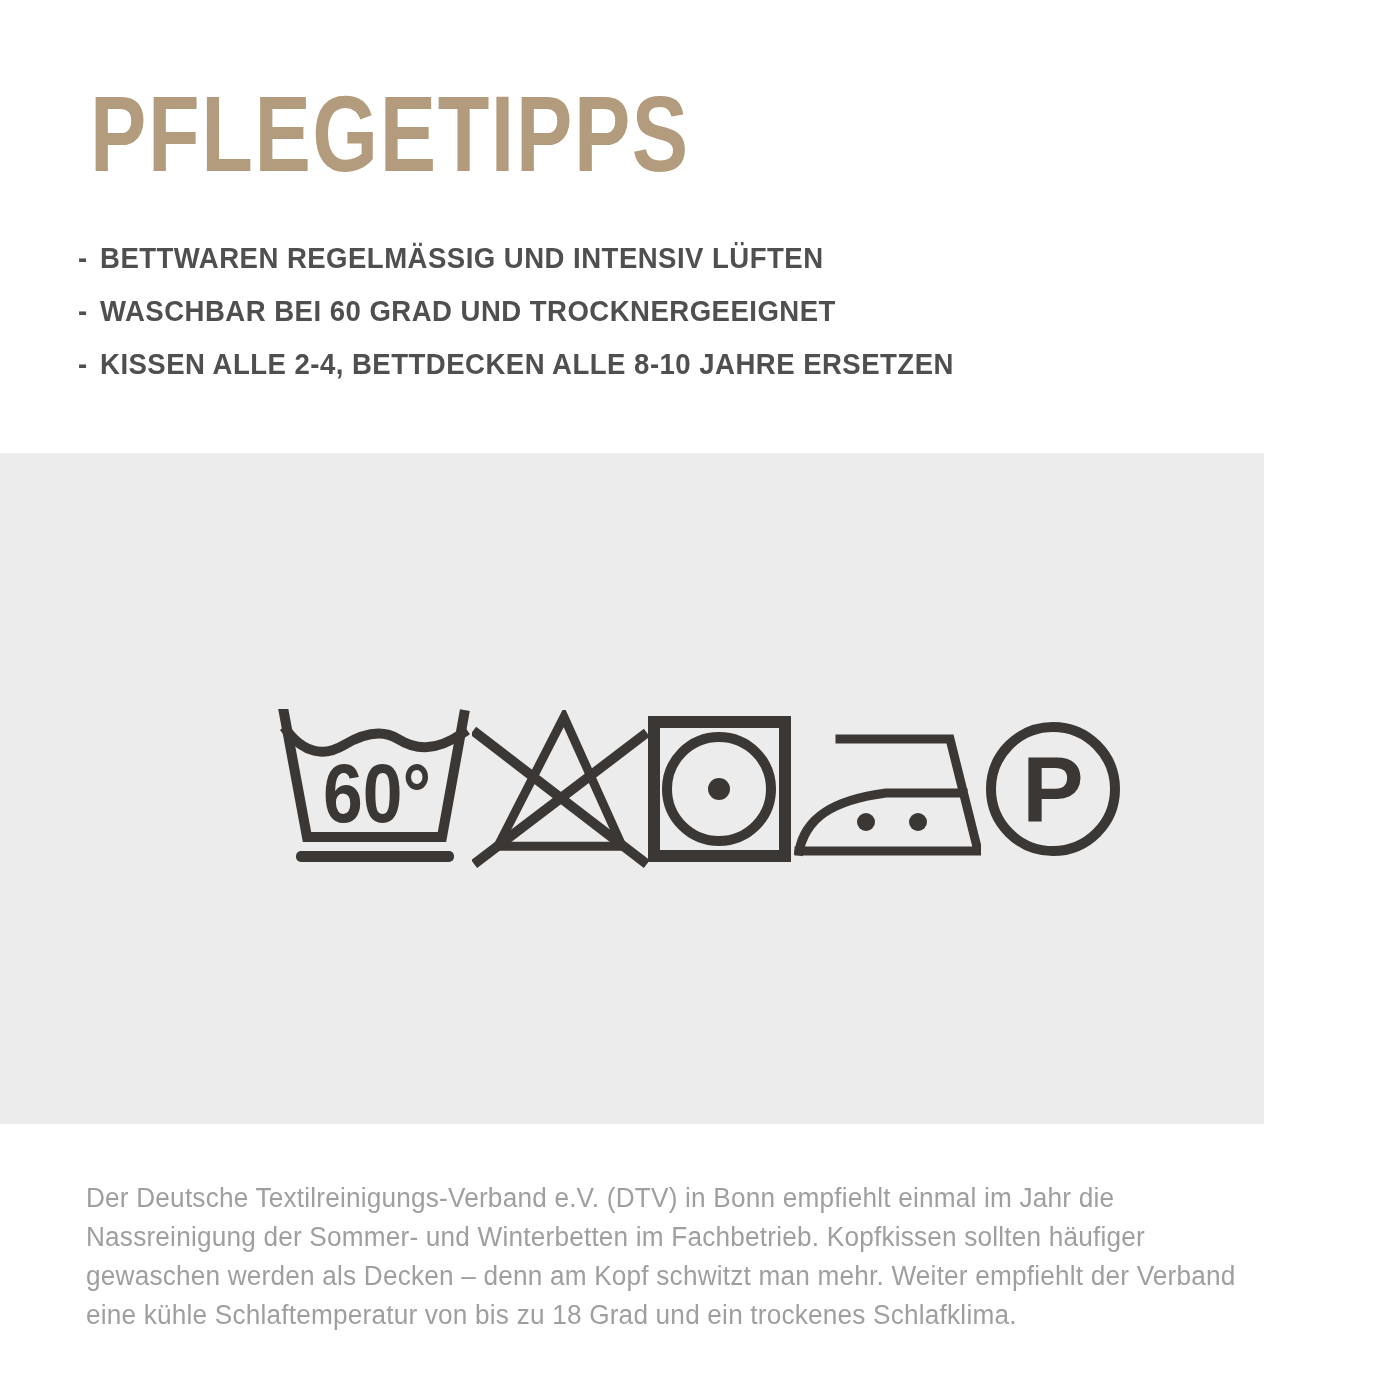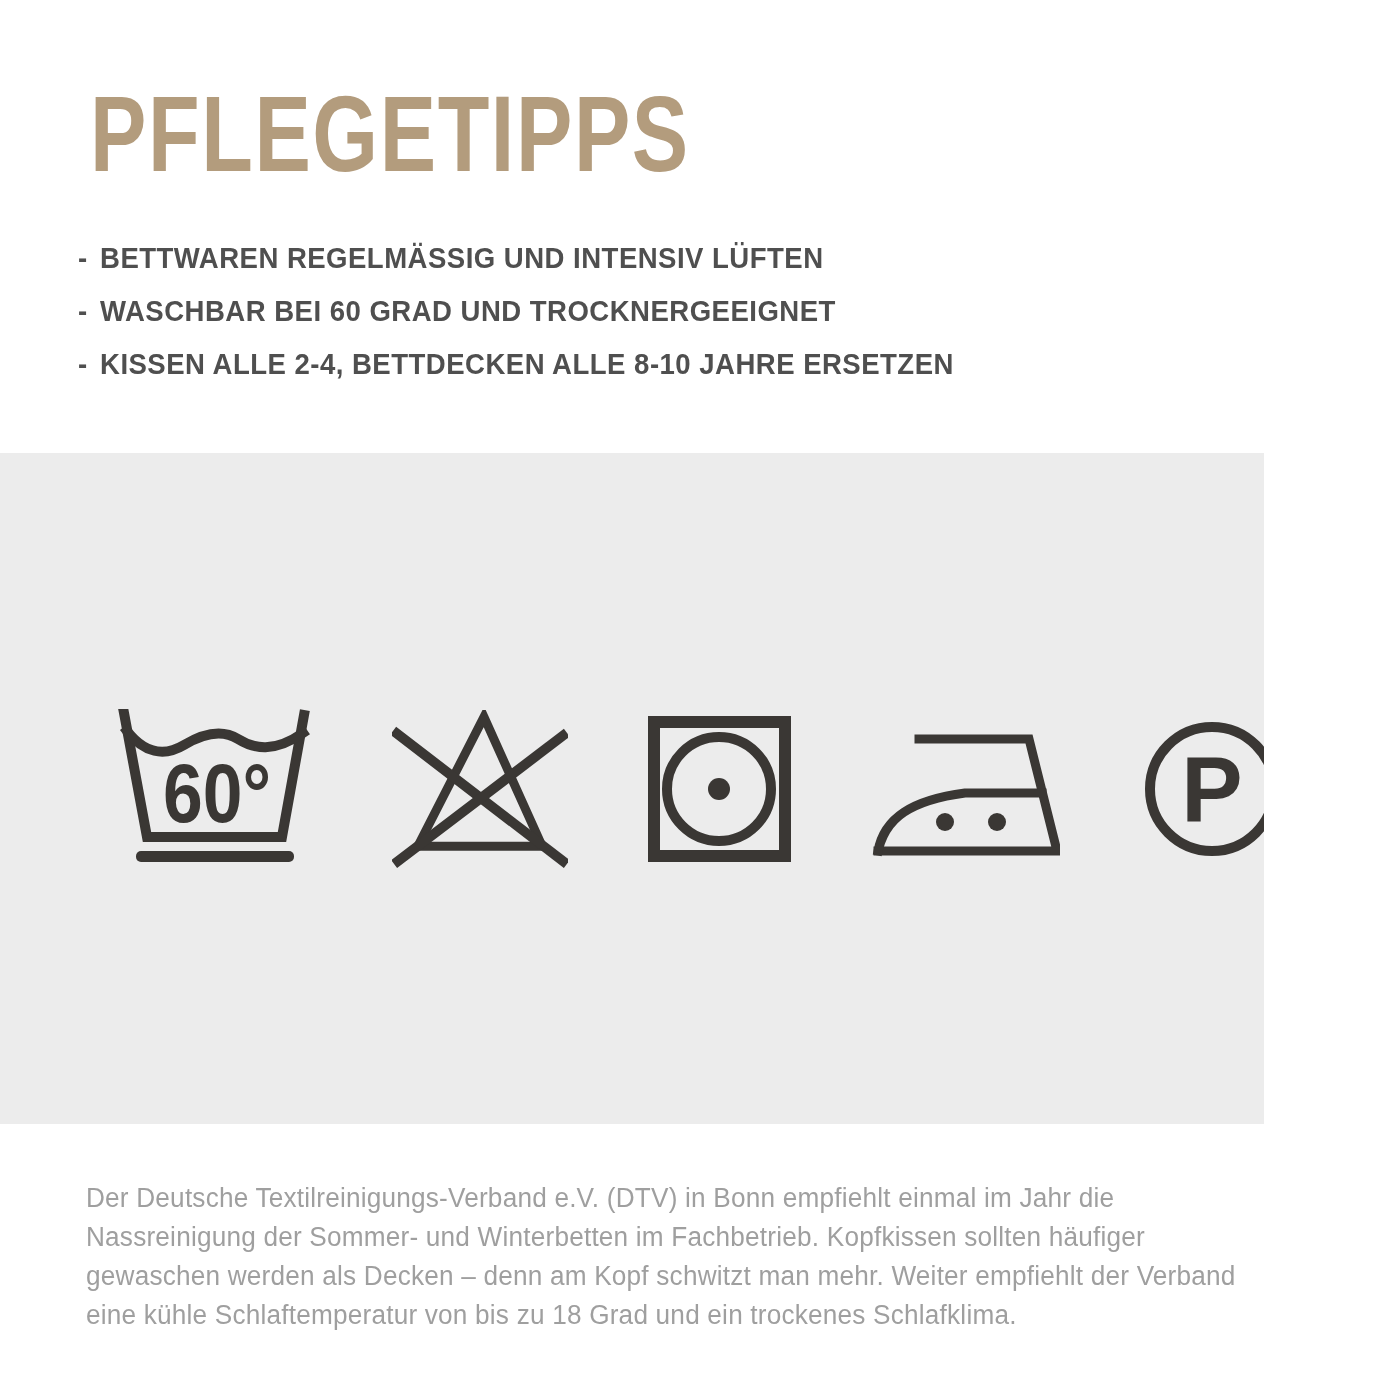--- a/index.html
+++ b/index.html
@@ -45,21 +45,21 @@
   .tip-bullet { margin-right:13px; }
   .care-band {
     position:absolute;
     top:436px; left:0;
     width:1400px; height:671px;
     background:#ececec;
   }
   .care-symbols-row {
     display:flex;
     align-items:center;
-    justify-content:space-between;
+    justify-content:center;
     height:100%;
     padding:0 116px;
   }
   .care-symbol { display:block; }
   .sym-text {
     font-family:"Liberation Sans", sans-serif;
     font-weight:700;
     fill:#3a3734;
   }
   .footer-text {

